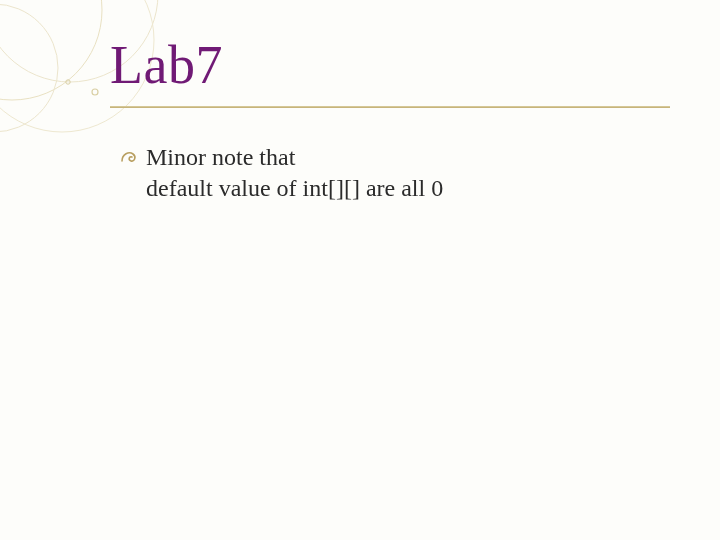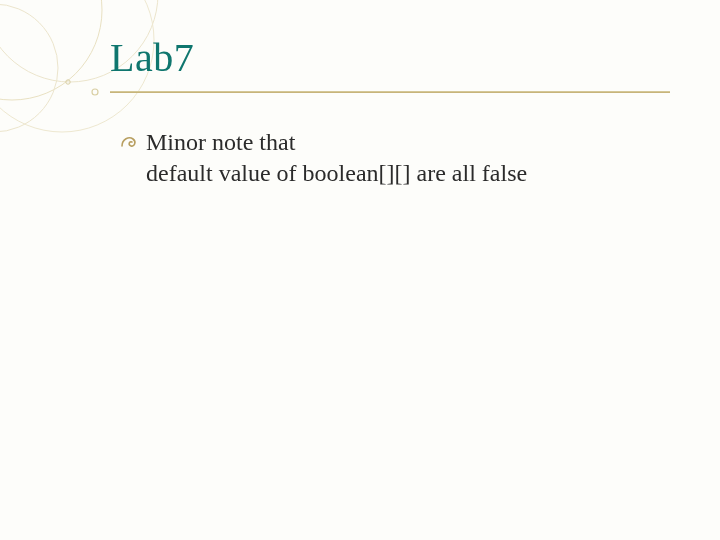--- a/index.html
+++ b/index.html
@@ -14,23 +14,23 @@
     top: 0; left: 0;
     width: 200px; height: 200px;
     pointer-events: none;
   }
   .slide-content {
     position: absolute;
     top: 0; left: 0; right: 0; bottom: 0;
     padding: 34px 60px 40px 110px;
   }
   .title {
-    font-size: 40px;
+    font-size: 54px;
     font-weight: 400;
-    color: #0f766e;
+    color: #701a75;
     margin-bottom: 10px;
     letter-spacing: 0.5px;
   }
   .divider {
     height: 2px;
     background: linear-gradient(to bottom, #d9cfa4 0%, #cfbf8a 50%, #bfa96a 100%);
     margin-bottom: 34px;
     width: 560px;
   }
   .bullet-block {
@@ -72,16 +72,16 @@
   <div class="divider"></div>
 
   <div class="bullet-block">
     <span class="bullet-icon">
       <svg width="20" height="18" viewBox="0 0 20 18">
         <path d="M2 13 C 2 6, 9 3, 13 6 C 17 9, 14 14, 11 13 C 8 12, 9 8, 12 9" fill="none" stroke="#b89f60" stroke-width="1.6" stroke-linecap="round"></path>
       </svg>
     </span>
     <div class="bullet-text">
       <span class="bullet-line1">Minor note that</span>
-      <span class="bullet-line3">default value of boolean[][] are all false</span>
+      <span class="bullet-line2"><span>default value of int[][] are all </span><span class="zero">0</span></span>
     </div>
   </div>
 </div>
 
 </body></html>

